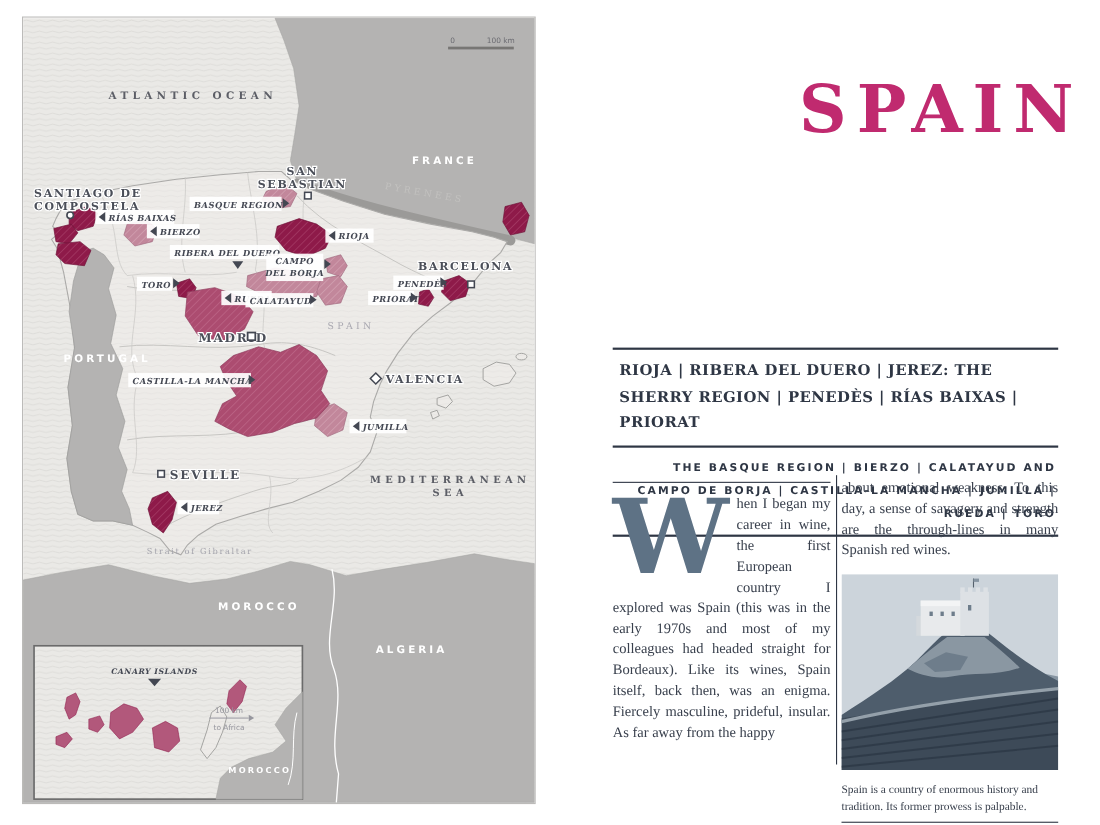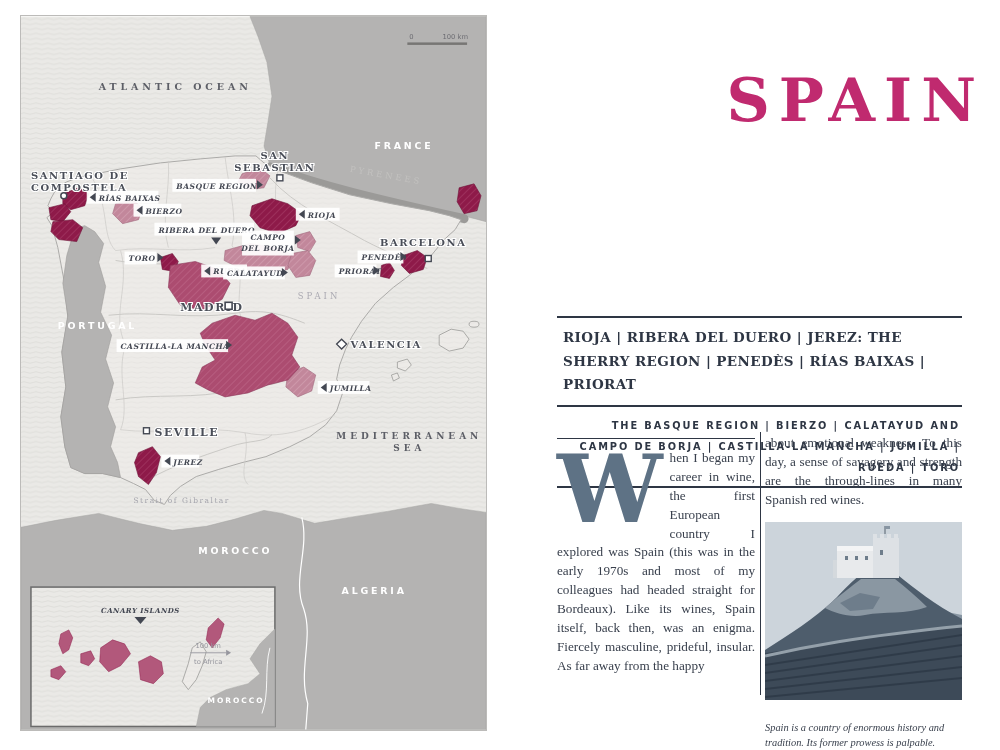--- a/index.html
+++ b/index.html
@@ -25,22 +25,22 @@
   .col-right{position:absolute;left:208px;top:0;width:197px;}
   .lede{font-family:"DejaVu Sans",sans-serif;font-size:9.2px;letter-spacing:1.05px;line-height:1.98;
         text-align:justify;color:#2E3644;margin:2px 0 0 0;}
   .lede-rule{border-top:1.5px solid #2E3644;margin:6px 0 10px 0;}
   .body-text{font-family:"Liberation Serif",serif;font-size:13.2px;line-height:1.43;
         text-align:justify;color:#39404D;margin:0;}
   .dropcap{float:left;font-family:"DejaVu Serif",serif;font-weight:bold;font-size:94px;
         line-height:0.74;padding:6px 7px 0 0;color:#5E7285;}
   .cont{margin-top:2px;}
   .photo{margin:12px 0 0 0;width:197px;height:178px;}
-  .caption{font-family:"Liberation Serif",serif;font-style:italic;font-size:10.4px;line-height:1.5;
-        color:#39404D;margin:16px 0 5px 0;}
+  .caption{font-family:"Liberation Serif",serif;font-size:10.4px;line-height:1.5;
+        color:#39404D;margin:6px 0 5px 0;}
   .caption-rule{border-top:1px solid #2E3644;}
 
   
   .city-lbl{font-family:"DejaVu Serif",serif;font-weight:bold;font-size:10px;letter-spacing:1.6px;
         fill:#4A4E58;paint-order:stroke;stroke:#ffffff;stroke-width:2.2px;}
   .reg-lbl{font-family:"DejaVu Serif",serif;font-weight:bold;font-style:italic;font-size:7.6px;
         letter-spacing:0.5px;fill:#434752;}
   .sea-lbl{font-family:"DejaVu Serif",serif;font-weight:bold;font-size:9.5px;letter-spacing:4px;fill:#5C5E66;}
   .faint-lbl{font-family:"DejaVu Serif",serif;font-size:8.5px;letter-spacing:3px;fill:#ABAAB2;}
   .country-lbl{font-family:"DejaVu Sans",sans-serif;font-weight:bold;font-size:9.5px;

